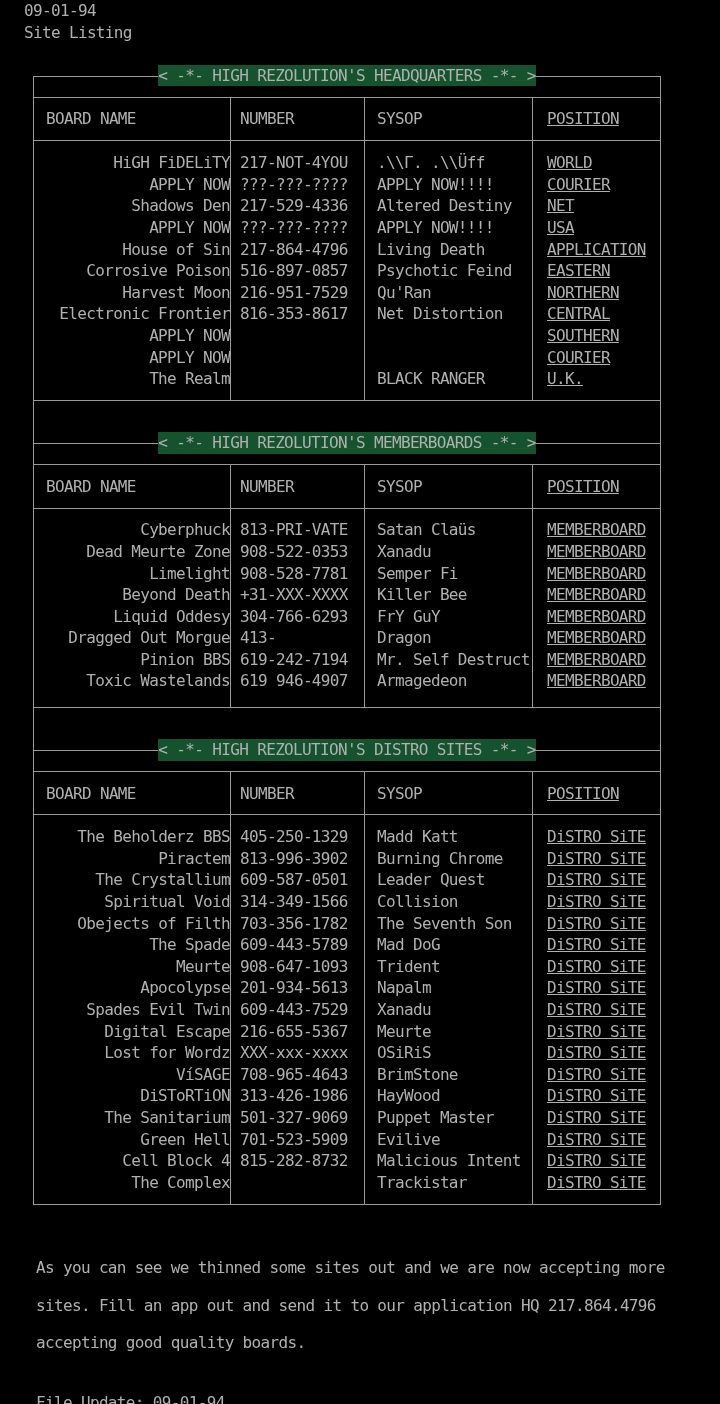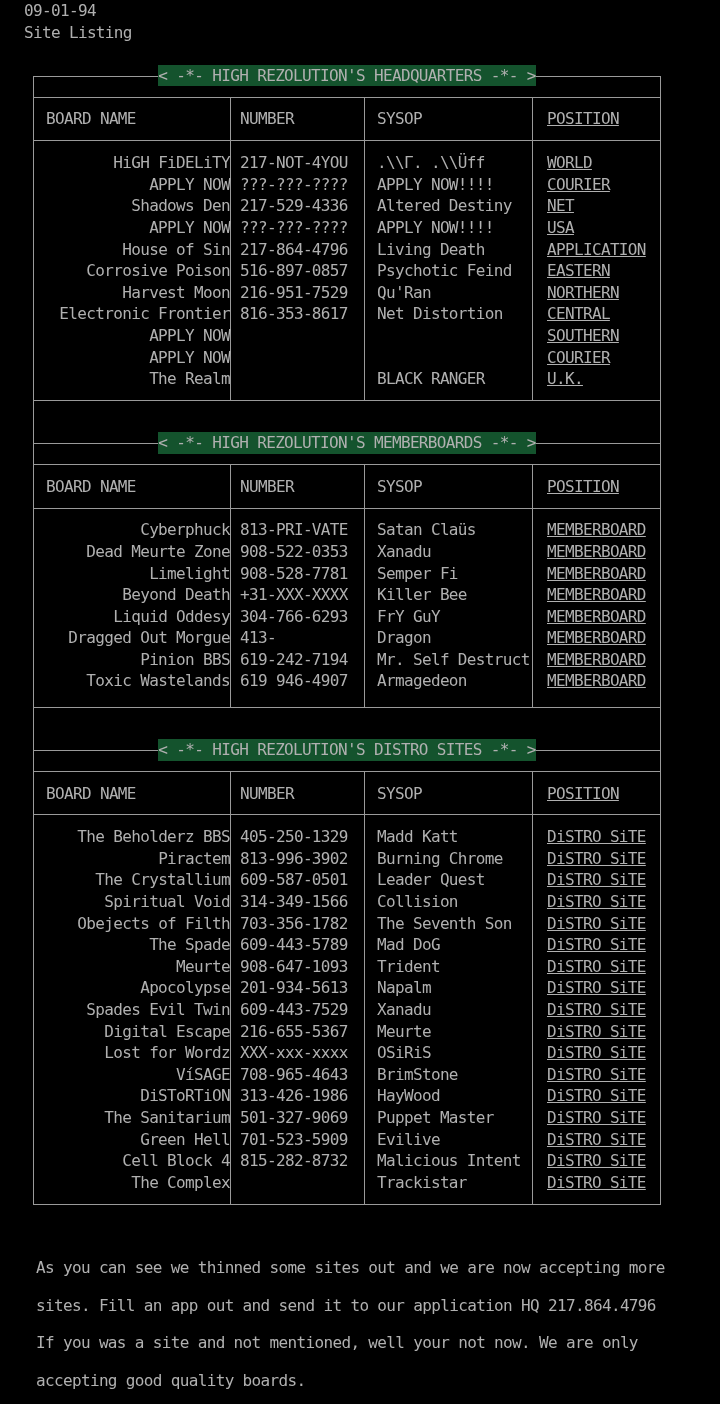--- a/index.html
+++ b/index.html
@@ -273,19 +273,18 @@
         <div class="cell">DiSTRO SiTE</div>
       </div>
     </div>
 
 </div>
 
 <div class="footer">
   <div>
       <div class="fline">As you can see we thinned some sites out and we are now accepting more</div>
       <div class="fline">sites. Fill an app out and send it to our application HQ 217.864.4796</div>
-      <div class="fline">If you was a site and not mentioned, well your not now. We are only</div>
       <div class="fline">accepting good quality boards.</div>
     </div>
   <div class="fspacer"></div>
   <div class="fline">File Update: 09-01-94</div>
   <div class="fline">By: .\\Γ. .\\Üff</div>
 </div>
 
 </body></html>

